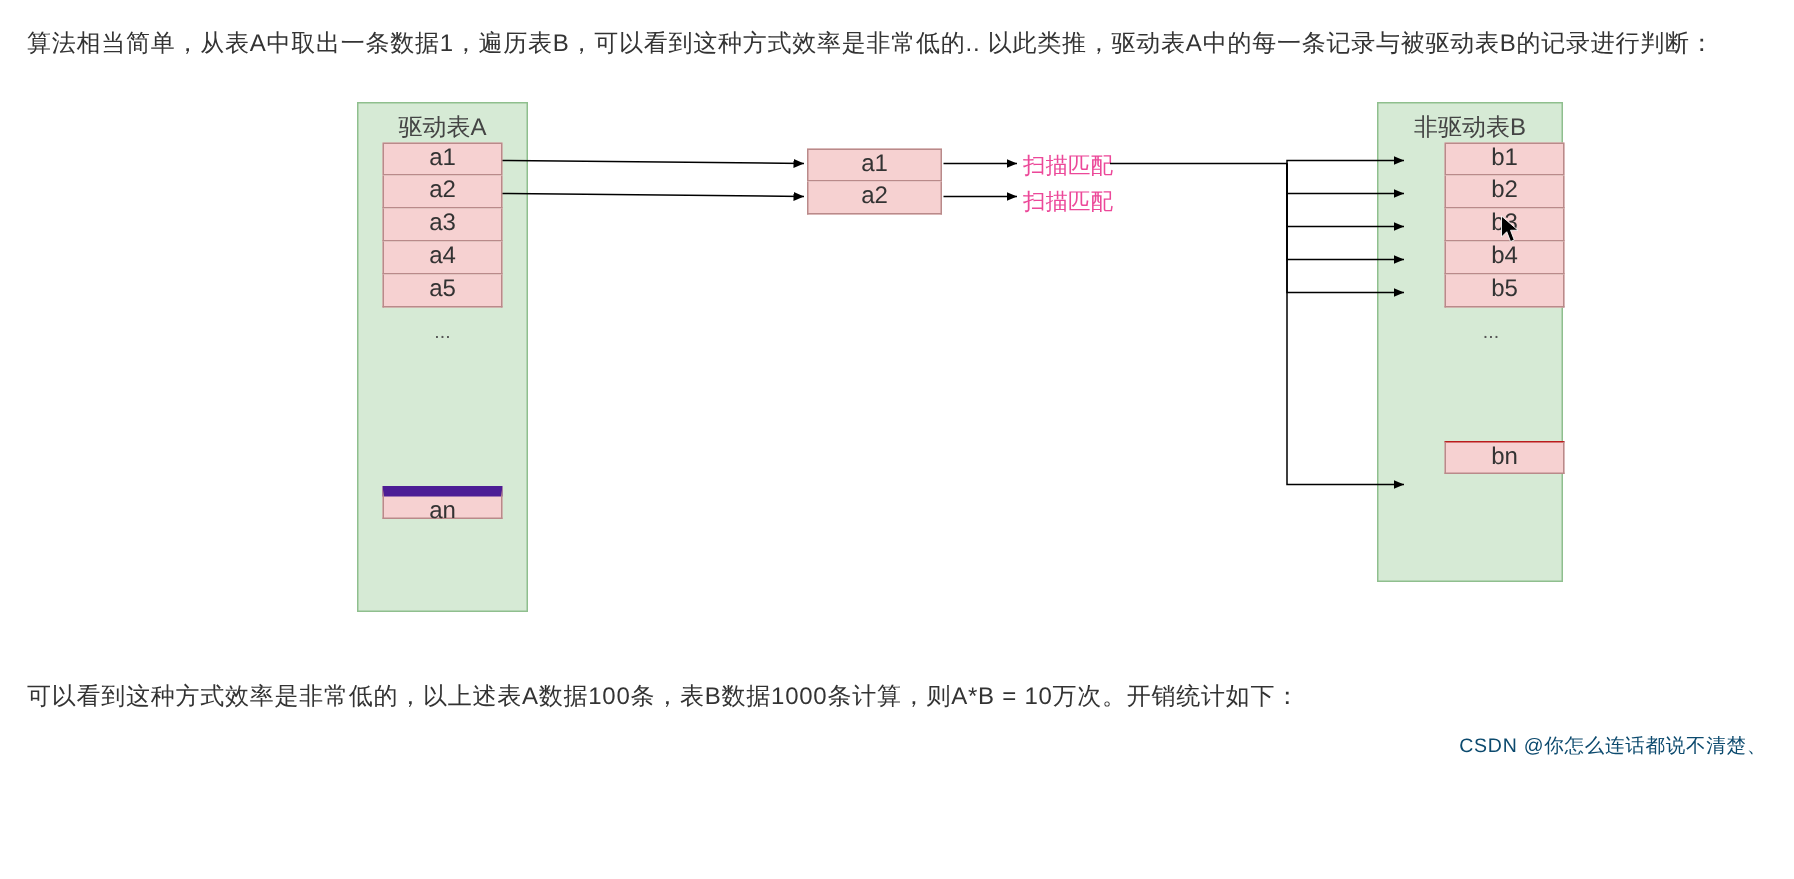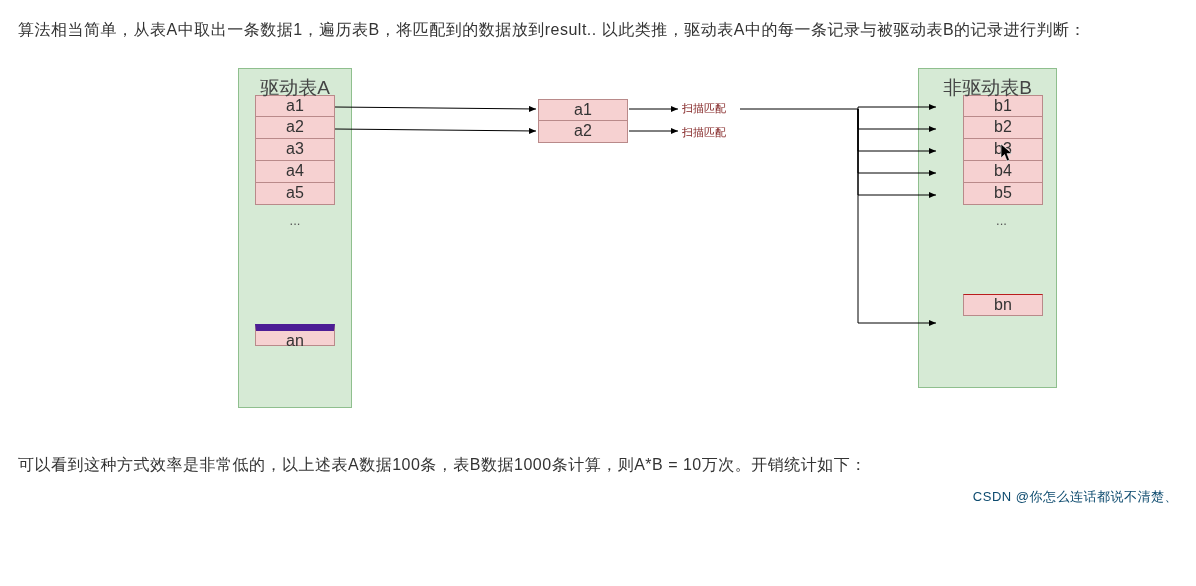--- a/index.html
+++ b/index.html
@@ -23,21 +23,21 @@
   .panel {
     position: absolute;
     background: #d6ead5;
     border: 1px solid #8fbf8e;
     padding: 26px 16px 10px 16px;
   }
   .panel-title {
     position: absolute;
     top: 6px; left: 0; right: 0;
     text-align: center;
-    font-size: 19px;
+    font-size: 16px;
     color: #444;
   }
   .cell {
     width: 80px;
     height: 22px;
     background: #f6d1d1;
     border: 1px solid #b98a8a;
     font-size: 16px;
     color: #333;
     text-align: center;
@@ -49,22 +49,22 @@
     text-align: center;
     font-size: 13px;
     color: #555;
     padding: 8px 0 6px 0;
   }
   .mid-block {
     position: absolute;
   }
   .scan-label {
     position: absolute;
-    font-size: 11px;
-    color: #7f1d1d;
+    font-size: 15px;
+    color: #ec4899;
     white-space: nowrap;
   }
   svg.wires {
     position: absolute;
     left: 0; top: 0;
     width: 1000px;
     height: 370px;
     pointer-events: none;
   }
   .watermark {
@@ -77,21 +77,21 @@
   }
   .cursor-icon {
     position: absolute;
     width: 14px; height: 20px;
     pointer-events: none;
   }
 </style>
 </head>
 <body>
 
-<p class="para">算法相当简单，从表A中取出一条数据1，遍历表B，将匹配到的数据放到result.. 以此类推，驱动表A中的每一条记录与被驱动表B的记录进行判断：</p>
+<p class="para">算法相当简单，从表A中取出一条数据1，遍历表B，可以看到这种方式效率是非常低的.. 以此类推，驱动表A中的每一条记录与被驱动表B的记录进行判断：</p>
 
 <div class="diagram">
 
   <div class="panel" style="left:140px; top:5px; width:114px; height:340px;">
     <div class="panel-title">驱动表A</div>
     <div class="cell">a1</div>
     <div class="cell">a2</div>
     <div class="cell">a3</div>
     <div class="cell">a4</div>
     <div class="cell">a5</div>
@@ -101,21 +101,21 @@
   </div>
 
   <div class="mid-block" style="left:440px; top:36px;">
     <div class="cell" style="width:90px;border:1px solid #b98a8a">a1</div>
     <div class="cell" style="width:90px;border:1px solid #b98a8a;border-top:none">a2</div>
   </div>
 
   <div class="scan-label" style="left:584px; top:38px;">扫描匹配</div>
   <div class="scan-label" style="left:584px; top:62px;">扫描匹配</div>
 
-  <div class="panel" style="left:820px; top:5px; width:139px; height:320px;padding-left:44px;">
+  <div class="panel" style="left:820px; top:5px; width:124px; height:320px;padding-left:44px;">
     <div class="panel-title">非驱动表B</div>
     <div class="cell">b1</div>
     <div class="cell">b2</div>
     <div class="cell">b3</div>
     <div class="cell">b4</div>
     <div class="cell">b5</div>
     <div class="spacer-dots">...</div>
     <div style="height:60px"></div>
     <div class="cell" style="border-top:1px solid #b91c1c">bn</div>
   </div>

